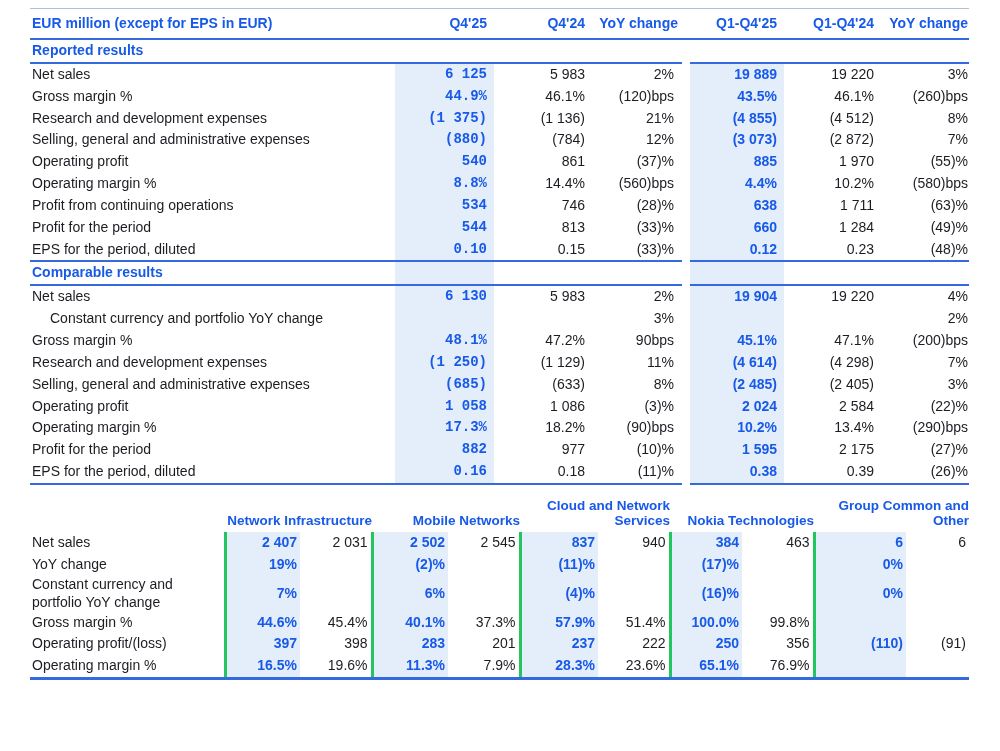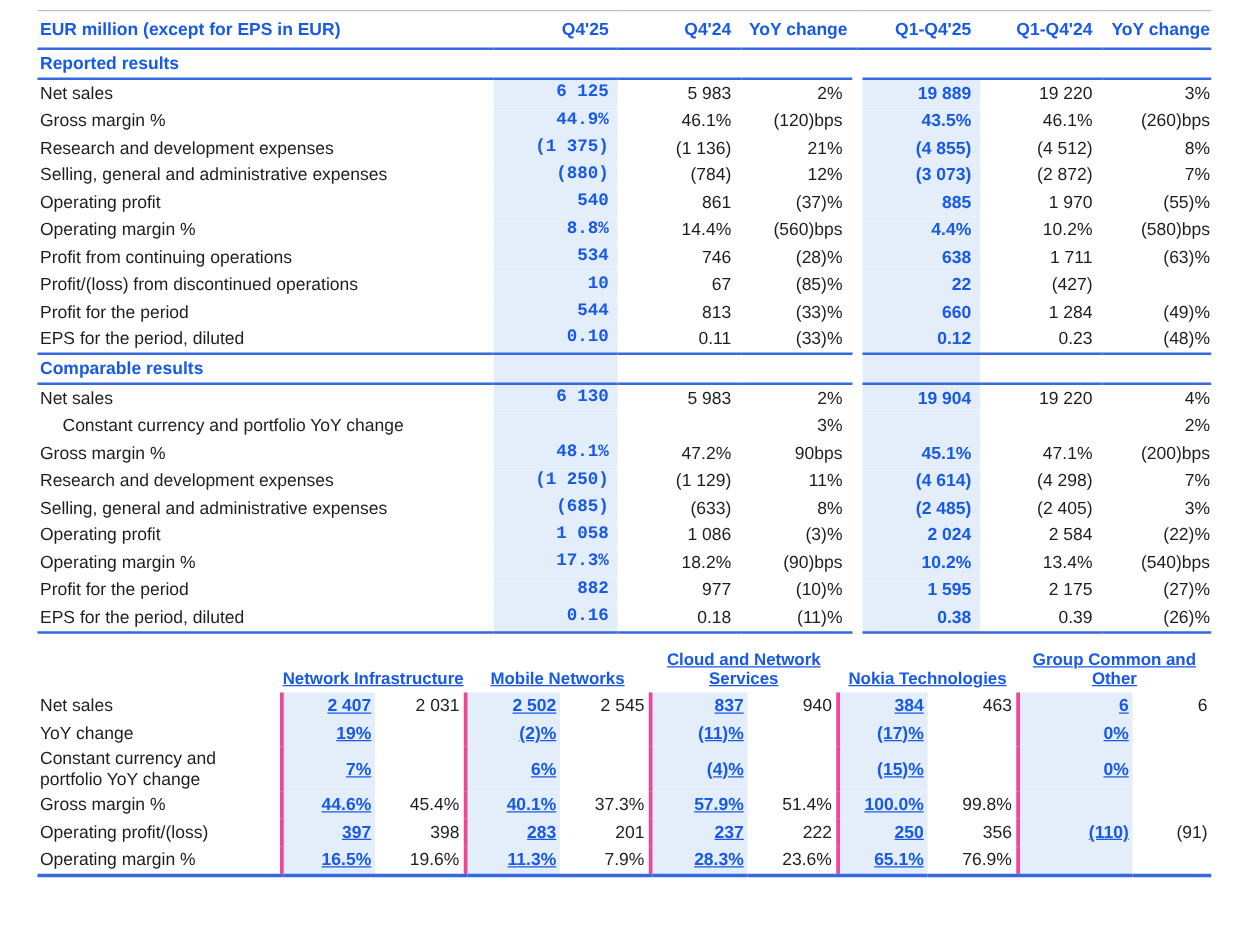--- a/index.html
+++ b/index.html
@@ -28,25 +28,25 @@
   #t1 td:nth-child(5),#t1 th:nth-child(5){padding-right:7px;}
   #t1 td:nth-child(7),#t1 th:nth-child(7){padding-right:1px;}
   #t1 .b1{background:var(--band);font-family:Liberation Mono, monospace;}
   #t1 .b2{background:var(--band);border-left:8px solid #fff;}
   #t1 tr.sec td{border-top:2px solid var(--rule);border-bottom:2px solid var(--rule);}
   #t1 tbody tr:last-child td{border-bottom:2px solid var(--rule);}
 
   
   #t2{margin-top:6px;}
   #t2 .ghead th{color:var(--blue);font-weight:bold;font-size:13.5px;line-height:15.5px;
-                text-align:center;vertical-align:bottom;white-space:normal;
-                height:38px;padding-bottom:3px;text-decoration:underline;}
+                text-align:right;vertical-align:bottom;white-space:normal;
+                height:38px;padding-bottom:3px;}
   #t2 .phead th{border-bottom:2px solid var(--rule);height:24px;line-height:24px;}
   #t2 .num{padding-right:3px;}
-  #t2 .sb{background:var(--band);border-left:3px solid #ec4899;text-decoration:underline;}
+  #t2 .sb{background:var(--band);border-left:3px solid #22c55e;}
   #t2 tbody tr:last-child td{border-bottom:3px solid var(--rule);}
   #t2 td.label{white-space:normal;}
   #t2 tr.tall td{height:36px;line-height:17.5px;vertical-align:middle;}
 </style>
 </head>
 <body>
 
 <div class="page">
 
   <table id="t1">
@@ -137,41 +137,32 @@
         <tr>
           <td class="label">Profit from continuing operations</td>
           <td class="num b1 blue">534</td>
           <td class="num">746</td>
           <td class="num">(28)%</td>
           <td class="num b2 blue">638</td>
           <td class="num">1 711</td>
           <td class="num">(63)%</td>
         </tr>
         <tr>
-          <td class="label">Profit/(loss) from discontinued operations</td>
-          <td class="num b1 blue">10</td>
-          <td class="num">67</td>
-          <td class="num">(85)%</td>
-          <td class="num b2 blue">22</td>
-          <td class="num">(427)</td>
-          <td class="num"></td>
-        </tr>
-        <tr>
           <td class="label">Profit for the period</td>
           <td class="num b1 blue">544</td>
           <td class="num">813</td>
           <td class="num">(33)%</td>
           <td class="num b2 blue">660</td>
           <td class="num">1 284</td>
           <td class="num">(49)%</td>
         </tr>
         <tr>
           <td class="label">EPS for the period, diluted</td>
           <td class="num b1 blue">0.10</td>
-          <td class="num">0.11</td>
+          <td class="num">0.15</td>
           <td class="num">(33)%</td>
           <td class="num b2 blue">0.12</td>
           <td class="num">0.23</td>
           <td class="num">(48)%</td>
         </tr>
         <tr class="sec">
           <td class="label blue">Comparable results</td>
           <td class="num b1"></td>
           <td class="num"></td>
           <td class="num"></td>
@@ -233,21 +224,21 @@
           <td class="num">2 584</td>
           <td class="num">(22)%</td>
         </tr>
         <tr>
           <td class="label">Operating margin %</td>
           <td class="num b1 blue">17.3%</td>
           <td class="num">18.2%</td>
           <td class="num">(90)bps</td>
           <td class="num b2 blue">10.2%</td>
           <td class="num">13.4%</td>
-          <td class="num">(540)bps</td>
+          <td class="num">(290)bps</td>
         </tr>
         <tr>
           <td class="label">Profit for the period</td>
           <td class="num b1 blue">882</td>
           <td class="num">977</td>
           <td class="num">(10)%</td>
           <td class="num b2 blue">1 595</td>
           <td class="num">2 175</td>
           <td class="num">(27)%</td>
         </tr>
@@ -315,21 +306,21 @@
           <td class="num"></td>
         </tr>
         <tr class="tall">
           <td class="label">Constant currency and portfolio YoY change</td>
           <td class="num sb blue">7%</td>
           <td class="num"></td>
           <td class="num sb blue">6%</td>
           <td class="num"></td>
           <td class="num sb blue">(4)%</td>
           <td class="num"></td>
-          <td class="num sb blue">(15)%</td>
+          <td class="num sb blue">(16)%</td>
           <td class="num"></td>
           <td class="num sb blue">0%</td>
           <td class="num"></td>
         </tr>
         <tr>
           <td class="label">Gross margin %</td>
           <td class="num sb blue">44.6%</td>
           <td class="num">45.4%</td>
           <td class="num sb blue">40.1%</td>
           <td class="num">37.3%</td>

